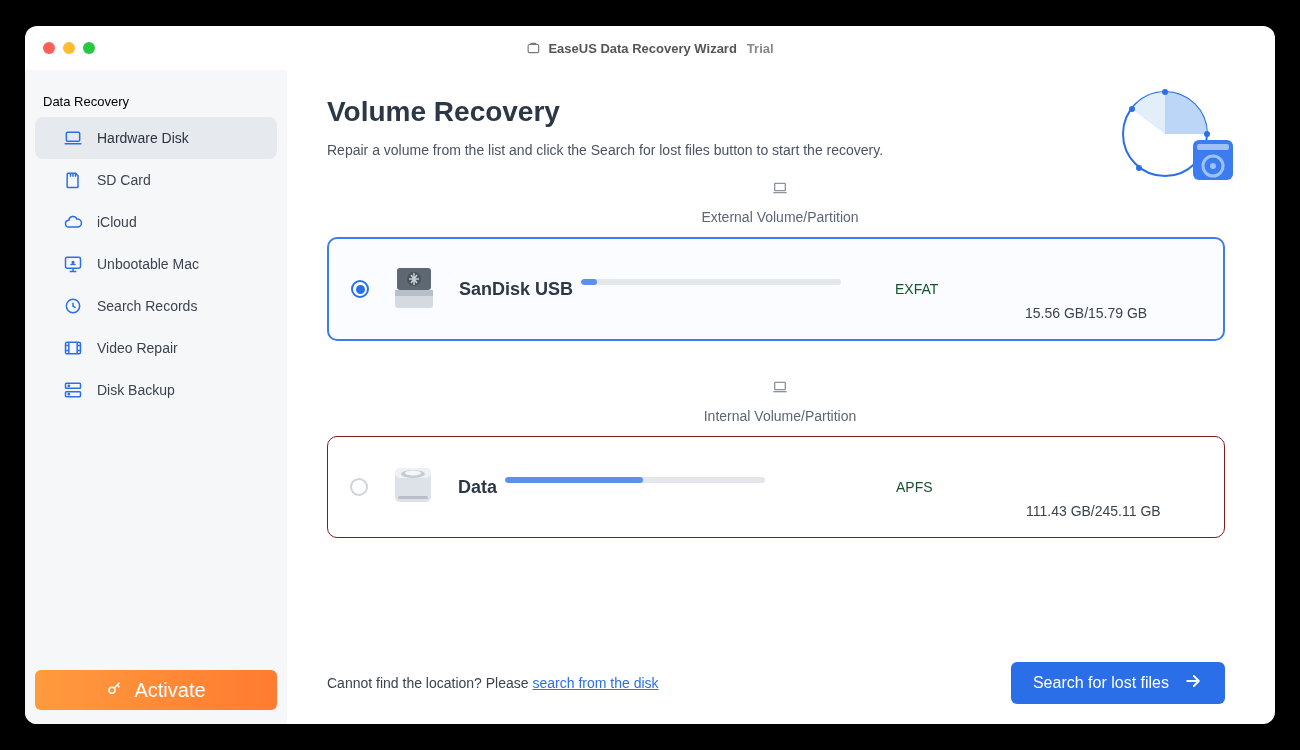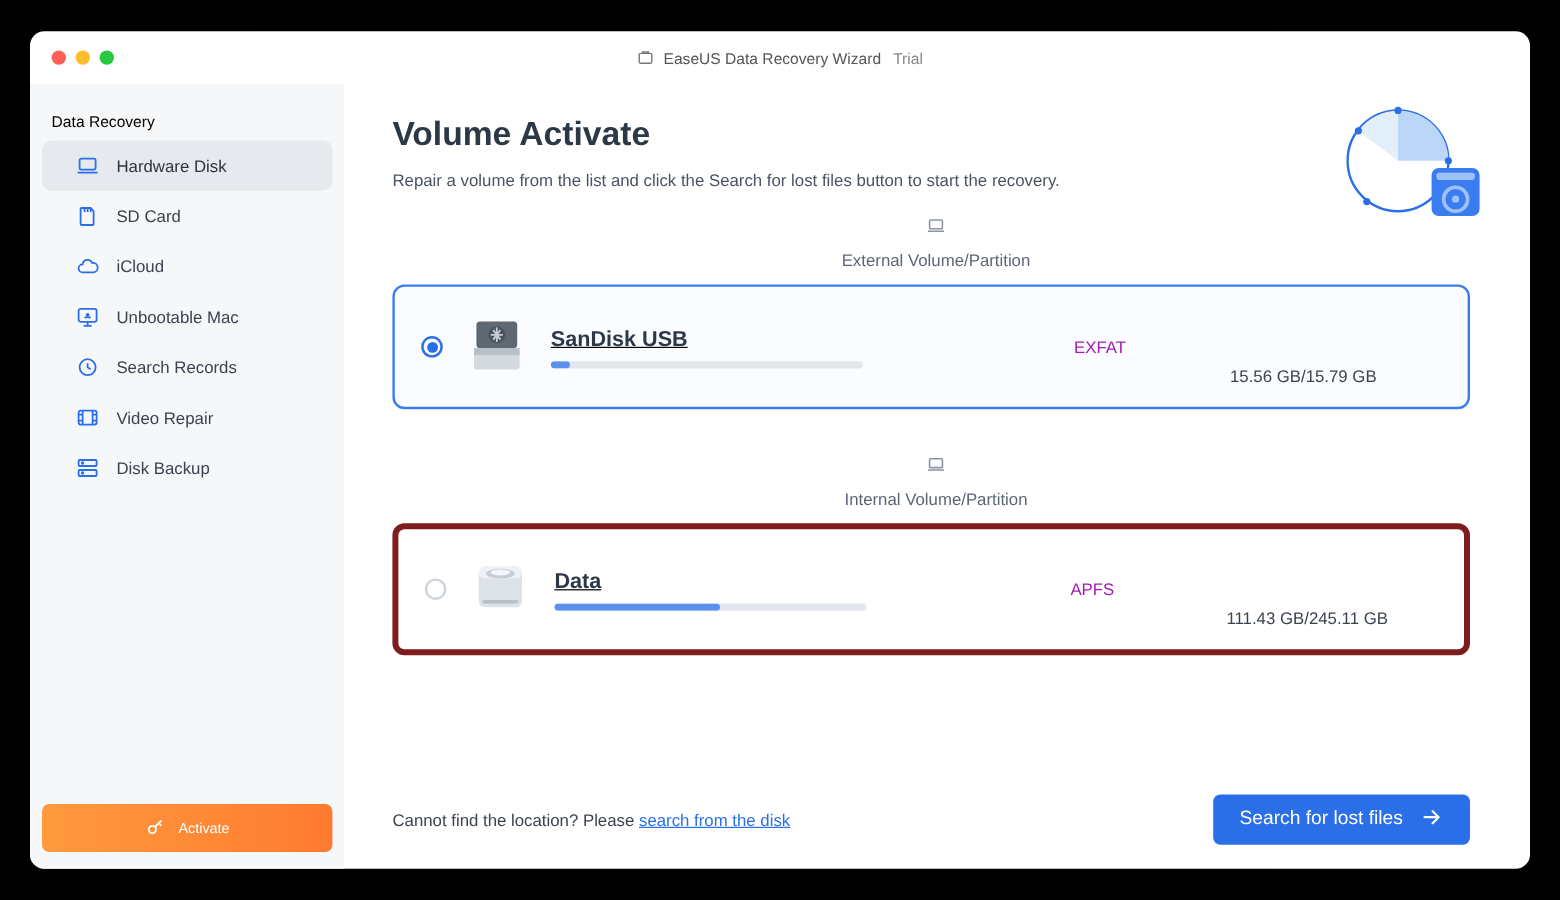--- a/index.html
+++ b/index.html
@@ -47,20 +47,21 @@
     .tl-green { background: #28c840; }
     .title-center {
       position: absolute;
       left: 50%;
       transform: translateX(-50%);
       display: flex;
       align-items: center;
       gap: 8px;
       color: #555;
       font-size: 13px;
+      font-weight: bold;
     }
     .title-icon {
       width: 14px;
       height: 14px;
       display: flex;
       align-items: center;
       justify-content: center;
     }
     .title-trial { color: #888; margin-left: 2px; }
     .main-area {
@@ -105,21 +106,21 @@
       justify-content: center;
       color: #2a6fe8;
     }
     .sidebar-spacer { flex: 1; }
     .activate-btn {
       background: linear-gradient(90deg, #ff9a3e 0%, #ff7b30 100%);
       color: #fff;
       border: none;
       border-radius: 6px;
       height: 40px;
-      font-size: 12px;
+      font-size: 20px;
       font-weight: 500;
       cursor: pointer;
       display: flex;
       align-items: center;
       justify-content: center;
       gap: 10px;
     }
     .content {
       flex: 1;
       padding: 26px 50px 20px 40px;
@@ -148,21 +149,21 @@
       gap: 10px;
       color: #5c6674;
       font-size: 14px;
       margin-top: 38px;
       margin-bottom: 12px;
       padding-left: 8px;
       flex-direction: column;
     }
     .section-header:nth-of-type(2) { margin-top: 22px; }
     .volume-card {
-      border: 5px solid #7f1d1d;
+      border: 1px solid #7f1d1d;
       border-radius: 10px;
       padding: 18px 28px 18px 22px;
       display: flex;
       align-items: center;
       gap: 20px;
       cursor: pointer;
     }
     .volume-card.selected {
       border: 2px solid #3b7df0;
       background: #fafcff;
@@ -184,44 +185,43 @@
       content: "";
       width: 9px;
       height: 9px;
       background: #2a6fe8;
       border-radius: 50%;
     }
     .vol-icon { flex-shrink: 0; }
     .vol-info {
       flex: 1;
       display: flex;
-      flex-direction: column;
+      flex-direction: row;
       gap: 8px;
-      text-decoration: underline;
     }
     .vol-name {
       font-size: 18px;
       font-weight: 600;
       color: #2c3846;
     }
     .progress-bar {
       width: 260px;
       height: 6px;
       background: #e3e6ea;
       border-radius: 3px;
       overflow: hidden;
     }
     .progress-fill {
       height: 100%;
       background: #5b90ec;
       border-radius: 3px;
     }
     .vol-format {
       width: 110px;
-      color: #a21caf;
+      color: #14532d;
       font-size: 14px;
     }
     .vol-size {
       width: 170px;
       color: #3b434f;
       font-size: 14px;
       text-align: left;
       margin-top: 48px;
     }
     .bottom-bar {
@@ -380,21 +380,21 @@
           <circle cx="92" cy="50" r="3" fill="#2a6fe8"></circle>
           <circle cx="17" cy="25" r="3" fill="#2a6fe8"></circle>
           <circle cx="24" cy="84" r="3" fill="#2a6fe8"></circle>
           <rect x="78" y="56" width="40" height="40" rx="6" fill="#3b7df0"></rect>
           <rect x="82" y="60" width="32" height="6" rx="2" fill="#9ec2f6"></rect>
           <circle cx="98" cy="82" r="10" fill="none" stroke="#9ec2f6" stroke-width="3"></circle>
           <circle cx="98" cy="82" r="3" fill="#9ec2f6"></circle>
         </svg>
       </div>
 
-      <h1 class="page-title">Volume Activate</h1>
+      <h1 class="page-title">Volume Recovery</h1>
       <p class="page-subtitle">Repair a volume from the list and click the Search for lost files button to start the recovery.</p>
 
       <div class="section-header">
         <span>
           <svg width="16" height="16" viewBox="0 0 24 24" fill="none" stroke="#8b93a1" stroke-width="2">
               <rect x="4" y="5" width="16" height="11" rx="1"></rect>
               <path d="M2 19h20"></path>
             </svg>
         </span>
         <span>External Volume/Partition</span>

